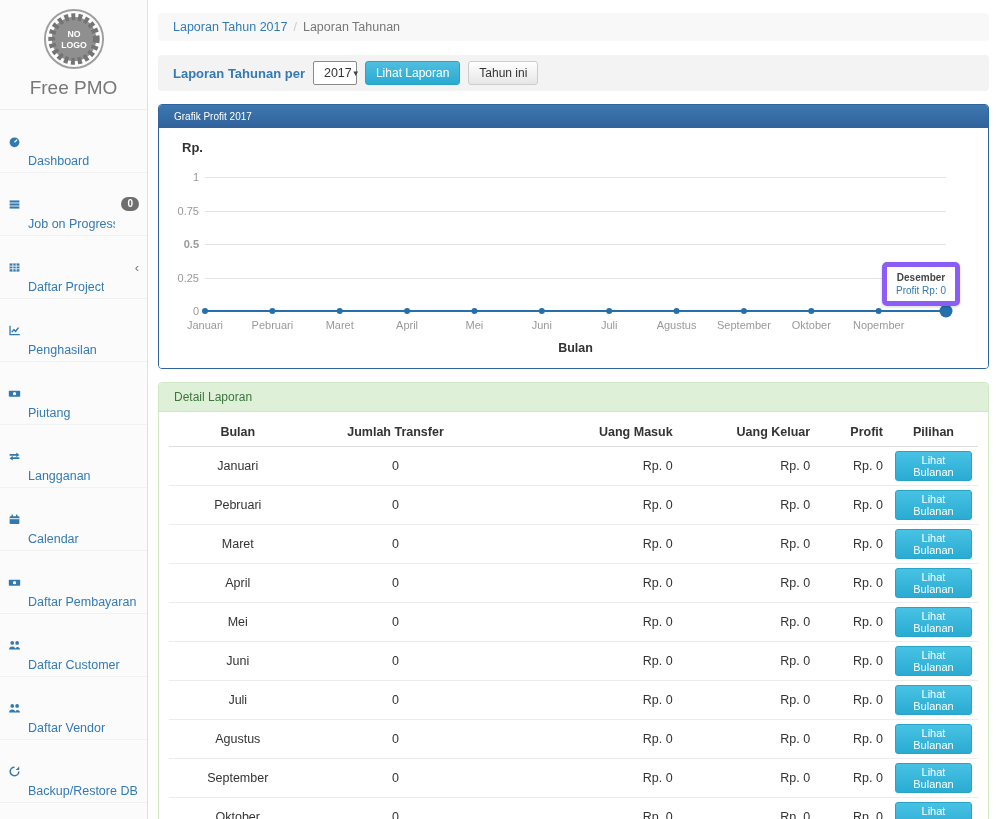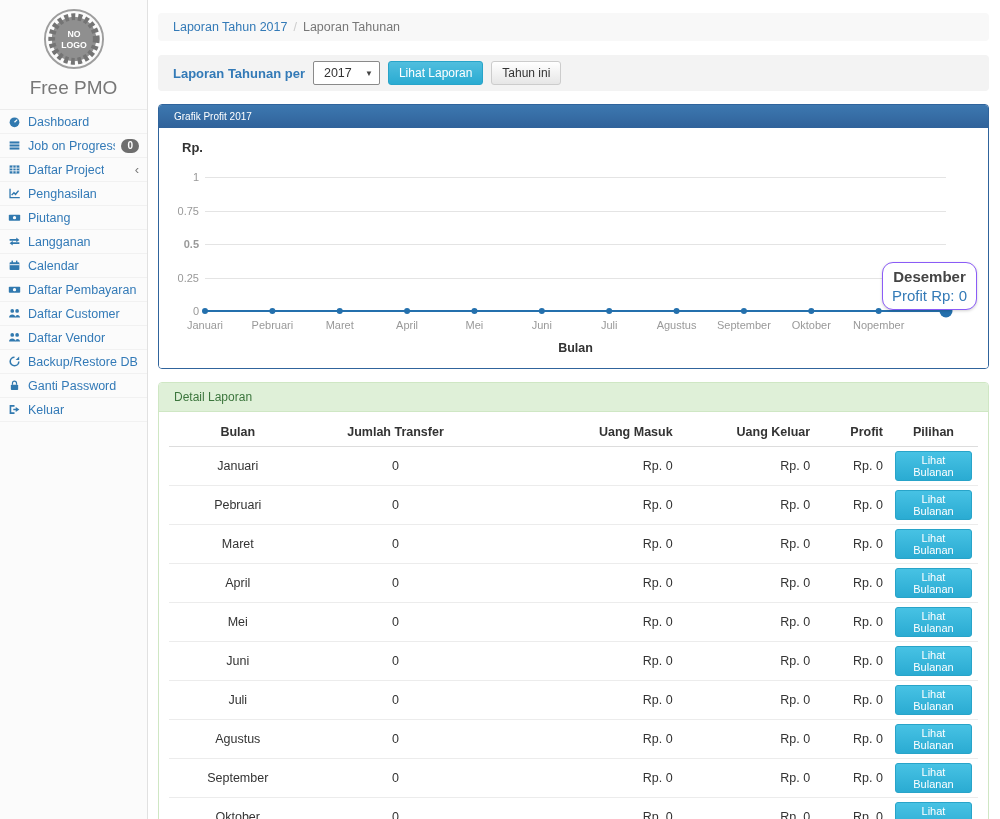--- a/index.html
+++ b/index.html
@@ -14,21 +14,21 @@
   .sidebar { width: 148px; flex: 0 0 148px; background: #fbfbfb; border-right: 1px solid #e1e1e1; }
   .logo-area { padding: 8px 0 10px; text-align: center; border-bottom: 1px solid #ececec; }
   .brand { color: #777; font-size: 19px; margin-top: 4px; }
   .menu-item {
     display: flex; align-items: center; gap: 6px;
     padding: 4px 8px; min-height: 24px;
     border-bottom: 1px solid #f1f1f1;
     color: #337ab7; font-size: 12.5px; cursor: pointer; white-space: nowrap;
   }
   .menu-item .mi-icon { flex: 0 0 14px; display: inline-flex; }
-  .menu-item .mi-label { overflow: hidden; }
+  .menu-item .mi-label { overflow: hidden; margin-top: 40px; }
   .badge-pill {
     margin-left: auto; background: #6e6e6e; color: #fff;
     font-size: 10px; font-weight: bold; border-radius: 9px; padding: 2px 6px; line-height: 1;
   }
   .chevron { margin-left: auto; color: #777; font-size: 13px; line-height: 1; }
 
   
   .main { flex: 1; padding: 13px 11px 6px 10px; background: #fff; min-width: 0; }
   .breadcrumb {
     background: #f8f8f8; border-radius: 4px; padding: 7px 15px;
@@ -38,21 +38,21 @@
   .breadcrumb .sep { margin: 0 6px; color: #ccc; }
   .breadcrumb .current { color: #777; }
 
   .filter-bar {
     background: #f3f3f3; border-radius: 4px; padding: 6px 15px;
     display: flex; align-items: center; gap: 8px; margin-bottom: 13px;
   }
   .filter-label { color: #337ab7; font-weight: bold; font-size: 13px; }
   .year-select {
     display: inline-flex; align-items: center; justify-content: space-between;
-    width: 67px; height: 24px; padding: 0 6px 0 10px;
+    width: 44px; height: 24px; padding: 0 6px 0 10px;
     background: #fff; border: 1px solid #8a8a8a; border-radius: 2px;
     font-size: 12.5px; color: #333; cursor: pointer;
   }
   .year-select .caret { font-size: 8px; color: #444; }
   .btn { display: inline-block; border-radius: 3px; padding: 4px 10px; font-size: 12px; cursor: pointer; line-height: 1.2; }
   .btn-info {
     background: linear-gradient(#50bede, #2aabd2);
     border: 1px solid #28a4c9; color: #fff;
   }
   .btn-default {
@@ -67,23 +67,23 @@
     padding: 6px 15px; font-size: 10px;
   }
   .chart-body { position: relative; height: 240px; background: #fff; }
   .y-axis-title { position: absolute; top: 12px; left: 13px; font-weight: bold; font-size: 13px; color: #333; margin-left: 10px; }
   .gridline { position: absolute; height: 1px; background: #e4e4e4; }
   .ytick { position: absolute; left: 0; width: 40px; text-align: right; font-size: 11px; color: #999; }
   .xtick { position: absolute; width: 80px; text-align: center; font-size: 11px; color: #999; }
   .x-axis-title { position: absolute; text-align: center; font-weight: bold; font-size: 12.5px; color: #333; }
   .chart-svg { position: absolute; left: 0; top: 0; }
   .chart-tooltip {
-    position: absolute; background: #fff; border: 1px solid #8b5cf6; border-radius: 11px;
+    position: absolute; background: #fff; border: 5px solid #8b5cf6; border-radius: 5px;
     padding: 5px 9px; text-align: center; box-shadow: 0 1px 3px rgba(0,0,0,.18);
-    font-size: 15px;
+    font-size: 10px;
   }
   .chart-tooltip .tt-title { font-weight: bold; color: #444; margin-bottom: 2px; }
   .chart-tooltip .tt-text { color: #337ab7; }
 
   
   .detail-panel { border: 1px solid #cfe7c4; border-radius: 4px; overflow: hidden; }
   .detail-header {
     background: #dff0d8; color: #3c763d; padding: 7px 15px; font-size: 12px;
     border-bottom: 1px solid #cfe7c4;
   }

